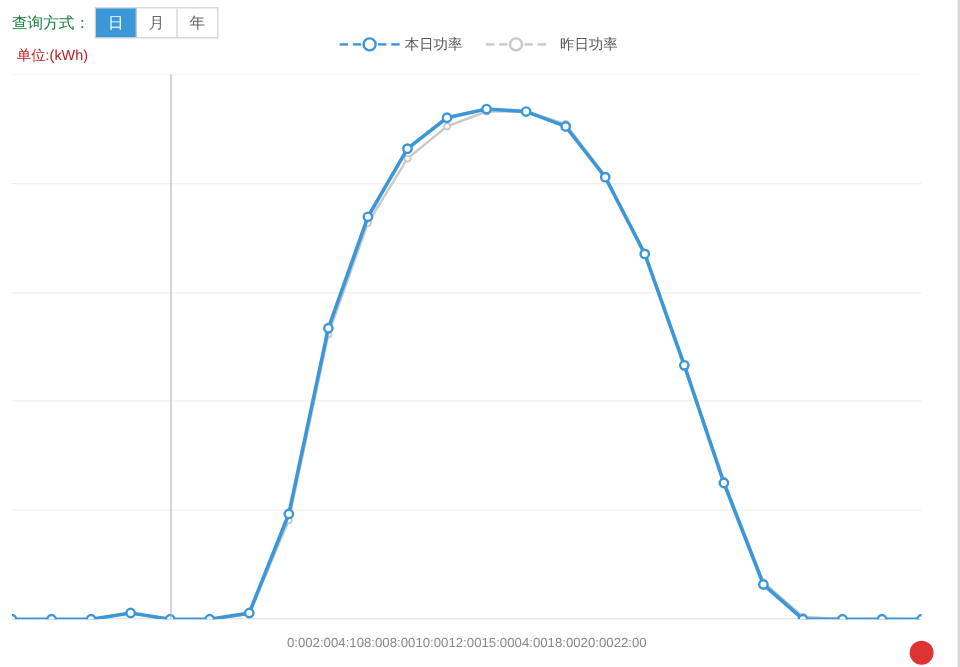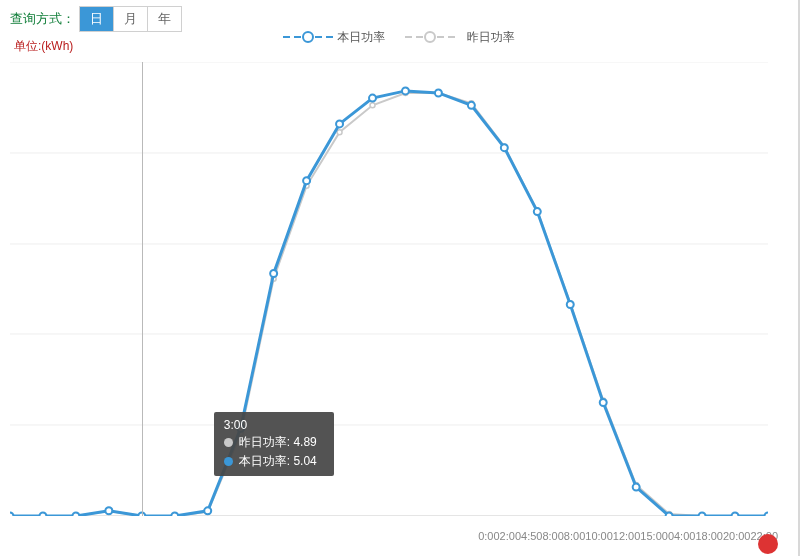--- a/index.html
+++ b/index.html
@@ -12,21 +12,21 @@
 .seg .on{background:#3b97d7;color:#fff}
 .unit{padding:6px 0 0 14px;color:#b91c1c;font-size:12px}
 .legend{position:absolute;left:0;right:0;top:26px;text-align:center;font-size:12px;color:#555}
 .lg{display:inline-flex;align-items:center;margin:0 8px}
 .lg .line{width:18px;height:0;position:relative}
 .lg .line::before,.lg .line::after{content:"";position:absolute;top:-1px;height:2px;width:7px;background:var(--c)}
 .lg .line::before{left:0}.lg .line::after{right:0}
 .lg .dot{width:8px;height:8px;border:2px solid var(--c);border-radius:50%;background:#fff;margin:0 1px}
 .chart{position:absolute;left:10px;right:30px;top:62px;bottom:40px}
 .chart svg{width:100%;height:100%;display:block}
-.xaxis{position:absolute;left:10px;right:20px;bottom:14px;display:flex;justify-content:flex-end;color:#888;font-size:11px}
+.xaxis{position:absolute;left:10px;right:30px;bottom:14px;display:flex;justify-content:center;color:#888;font-size:11px}
 .tooltip{position:absolute;background:#555;background:rgba(70,70,70,.93);color:#fff;font-size:12px;padding:6px 10px;border-radius:2px;min-width:100px}
 .tooltip .row{display:flex;align-items:center;margin-top:2px}
 .tooltip .d{width:9px;height:9px;border-radius:50%;margin-right:6px}
 .vline{position:absolute;top:0;bottom:0;width:1px;background:#b9b9b9}
 .watermark{position:absolute;right:20px;bottom:2px;width:20px;height:20px;border-radius:50%;background:#d33}
 </style>
 </head>
 <body>
 
 <div class="wrap">
@@ -114,37 +114,26 @@
           <circle cx="561.7391304347826" cy="242.47727272727275" r="3.5" fill="#fff" stroke="#3b97d7" stroke-width="2"></circle>
           <circle cx="594.7826086956522" cy="340.5" r="3.5" fill="#fff" stroke="#3b97d7" stroke-width="2"></circle>
           <circle cx="627.8260869565217" cy="425.1090909090909" r="3.5" fill="#fff" stroke="#3b97d7" stroke-width="2"></circle>
           <circle cx="660.8695652173913" cy="454" r="3.5" fill="#fff" stroke="#3b97d7" stroke-width="2"></circle>
           <circle cx="693.9130434782609" cy="454" r="3.5" fill="#fff" stroke="#3b97d7" stroke-width="2"></circle>
           <circle cx="726.9565217391305" cy="454" r="3.5" fill="#fff" stroke="#3b97d7" stroke-width="2"></circle>
           <circle cx="760" cy="454" r="3.5" fill="#fff" stroke="#3b97d7" stroke-width="2"></circle>
         </g>
     </svg>
     <div class="vline" id="crosshair" style="left: 17.3913%;"></div>
-    <div class="tooltip" id="tooltip" style="left: calc(26.087% + 6px); bottom: 40px;">
-      <div>3:00</div>
-      <div class="row">
-        <span class="d" style="background:#c9c9c9"></span>
-        <span>昨日功率: 4.89</span>
-      </div>
-      <div class="row">
-        <span class="d" style="background:#3b97d7"></span>
-        <span>本日功率: 5.04</span>
-      </div>
-    </div>
   </div>
 
   <div class="xaxis" id="xaxis">
       <span>0:00</span>
       <span>2:00</span>
-      <span>4:50</span>
+      <span>4:10</span>
       <span>8:00</span>
       <span>8:00</span>
       <span>10:00</span>
       <span>12:00</span>
       <span>15:00</span>
       <span>04:00</span>
       <span>18:00</span>
       <span>20:00</span>
       <span>22:00</span>
     </div>

